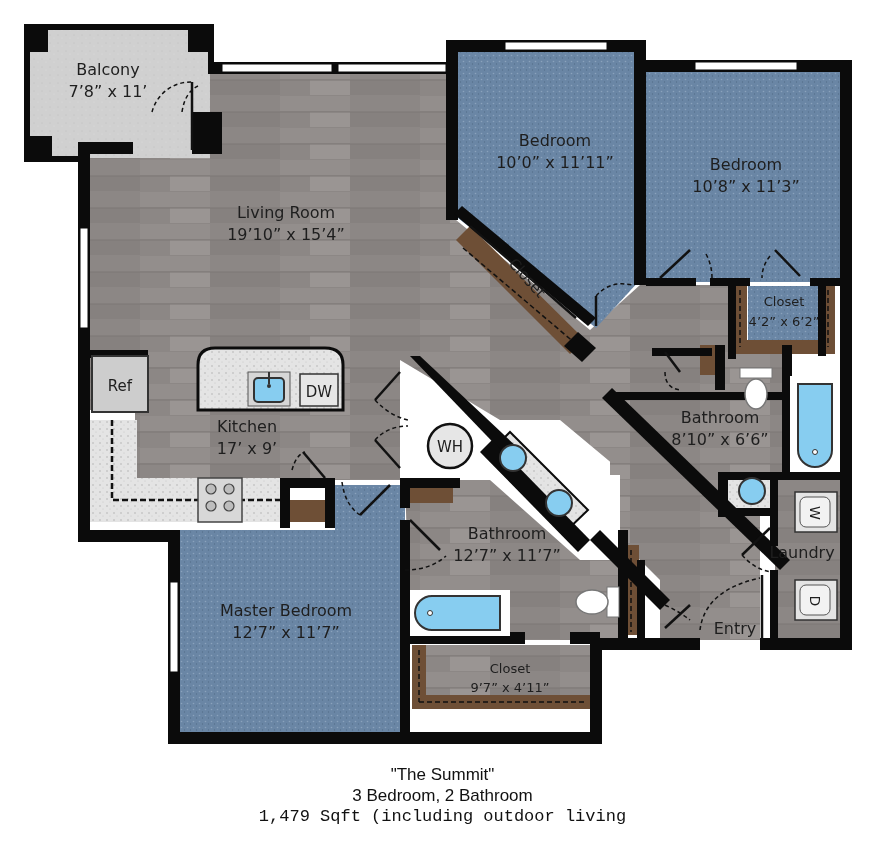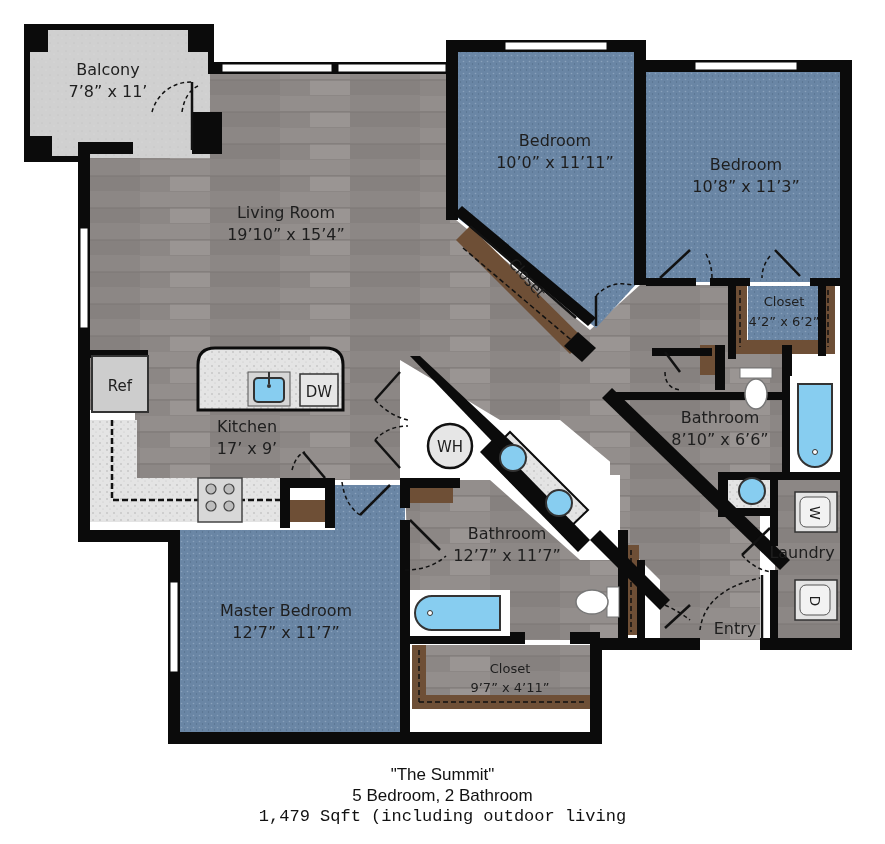--- a/index.html
+++ b/index.html
@@ -278,14 +278,14 @@
 
     <text x="510" y="673" class="room-label" font-size="13">Closet</text>
     <text x="510" y="692" class="room-label" font-size="13">9’7” x 4’11”</text>
 
     <text x="802" y="558" class="room-label" font-size="16">Laundry</text>
     <text x="735" y="634" class="room-label" font-size="16">Entry</text>
   </g>
 </svg>
 
 <div class="caption" style="top:764px;">"The Summit"</div>
-<div class="caption" style="top:785px;">5 Bedroom, 2 Bathroom</div>
+<div class="caption" style="top:785px;">3 Bedroom, 2 Bathroom</div>
 <div class="caption" style="top:806px;font-family:Liberation Mono, monospace;">1,479 Sqft (including outdoor living</div>
 
 </body></html>

